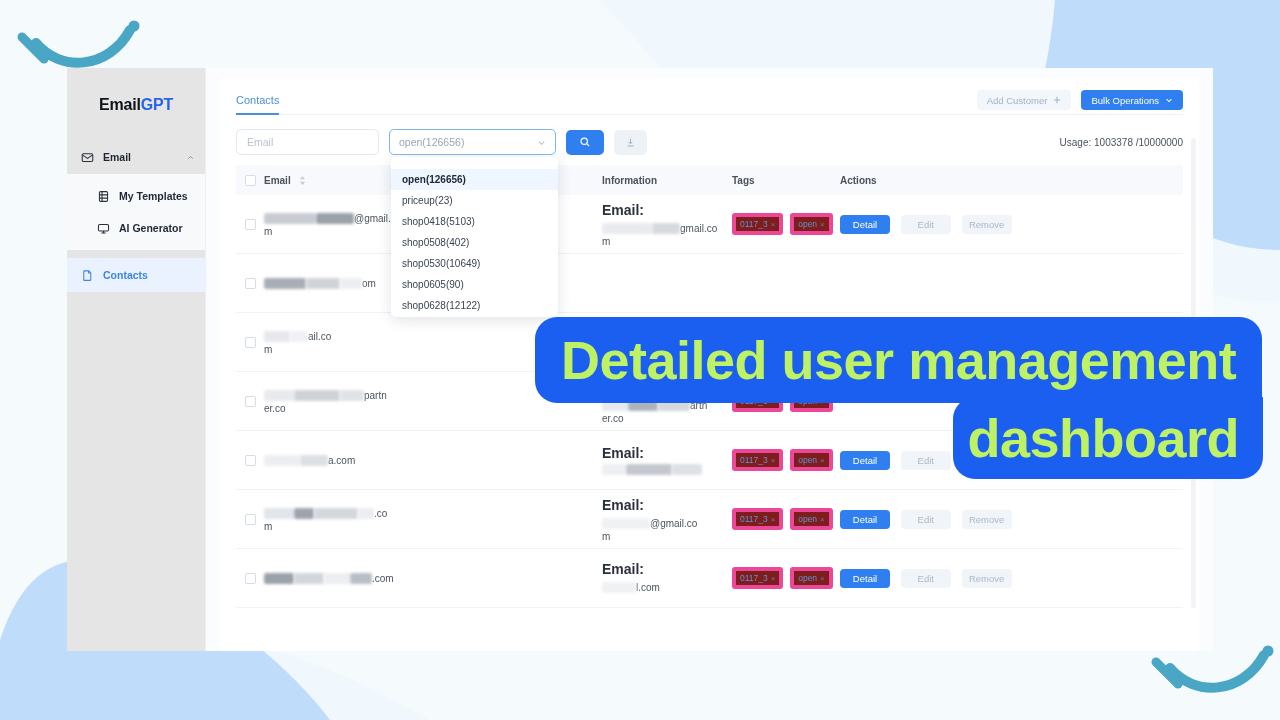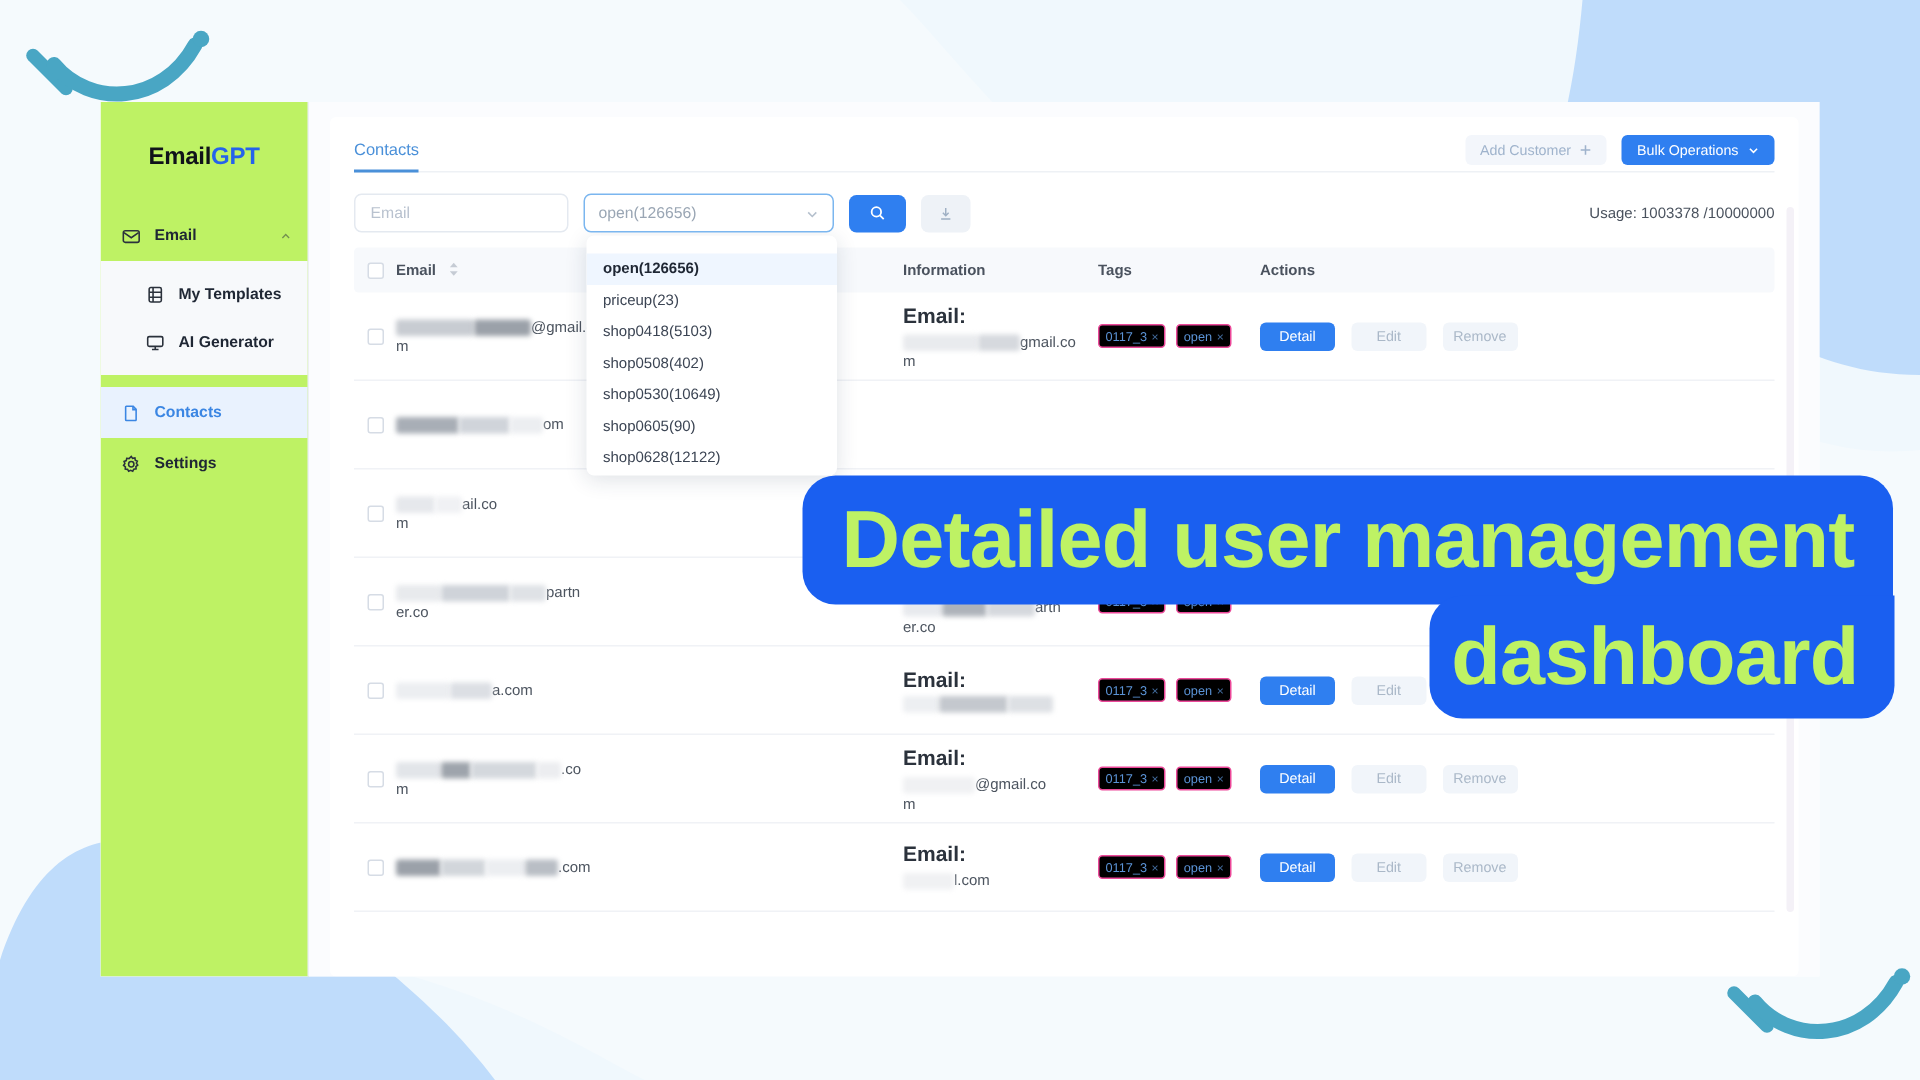--- a/index.html
+++ b/index.html
@@ -20,21 +20,21 @@
     width: 1146px; height: 583px;
     background: #ffffff;
     display: flex;
     overflow: hidden;
   }
 
   
   .sidebar {
     width: 139px;
     flex: 0 0 139px;
-    background: #bef264;
+    background: #e5e5e5;
     border-right: 1px solid #eceff3;
     padding-top: 16px;
   }
   .brand {
     text-align: center;
     font-size: 16px;
     font-weight: bold;
     letter-spacing: -0.2px;
     padding: 12px 0 26px 0;
     color: #10131a;
@@ -242,22 +242,22 @@
   .txt-frag { color: #4c545f; }
   .row-2nd { color: #4c545f; }
 
   .info-label { font-weight: bold; color: #2b323c; font-size: 14px; }
   .info-val { margin-top: 3px; }
 
   .tag {
     display: inline-flex;
     align-items: center;
     gap: 3px;
-    border: 1px solid #ec4899;
-    background: #000000;
+    border: 4px solid #ec4899;
+    background: #7f1d1d;
     color: #5b93d6;
     font-size: 8.5px;
     border-radius: 3px;
     padding: 2px 4px;
     margin-right: 4px;
     cursor: pointer;
   }
   .tag .x { font-size: 8px; opacity: .75; }
 
   .act {
@@ -373,27 +373,20 @@
 
 
     <div class="nav-item active">
       <svg class="ico" viewBox="0 0 16 16" fill="none" stroke="#3b86e3" stroke-width="1.3">
         <path d="M4,2.3 H9.6 L12,4.8 V13.4 A.6.6 0 0 1 11.4,14 H4 A.6.6 0 0 1 3.4,13.4 V2.9 A.6.6 0 0 1 4,2.3 Z"></path>
           <path d="M9.4,2.4 V5 H12"></path>
       </svg>
       <span class="lbl">Contacts</span>
     </div>
 
-    <div class="nav-item">
-      <svg class="ico" viewBox="0 0 16 16" fill="none" stroke="#2b323c" stroke-width="1.3">
-        <circle cx="8" cy="8" r="2.2"></circle>
-        <path d="M8,1.6 L9.1,3.2 L11,2.8 L11.3,4.7 L13,5.5 L12.2,7.2 L13.3,8.7 L11.8,9.9 L12,11.8 L10.1,12 L9.2,13.7 L7.5,13 L5.9,13.8 L5,12.2 L3.1,12 L3.2,10.1 L1.7,8.9 L2.8,7.4 L2.1,5.7 L3.9,5 L4.3,3.1 L6.2,3.4 Z"></path>
-      </svg>
-      <span class="lbl">Settings</span>
-    </div>
   </div>
 
   <div class="main">
     <div class="panel">
 
       <div class="panel-top">
         <div class="tabs">
           <span class="tab">Contacts</span>
         </div>
         <div class="top-actions">

